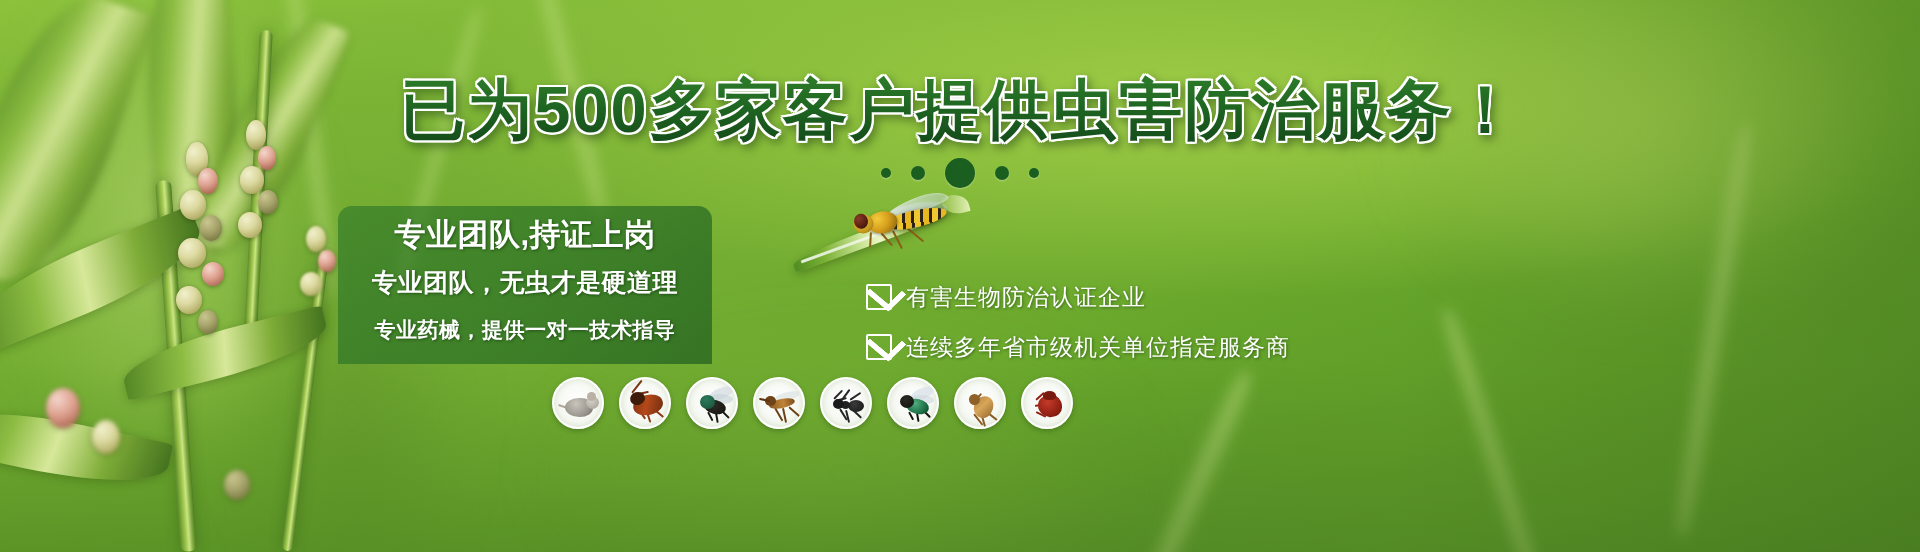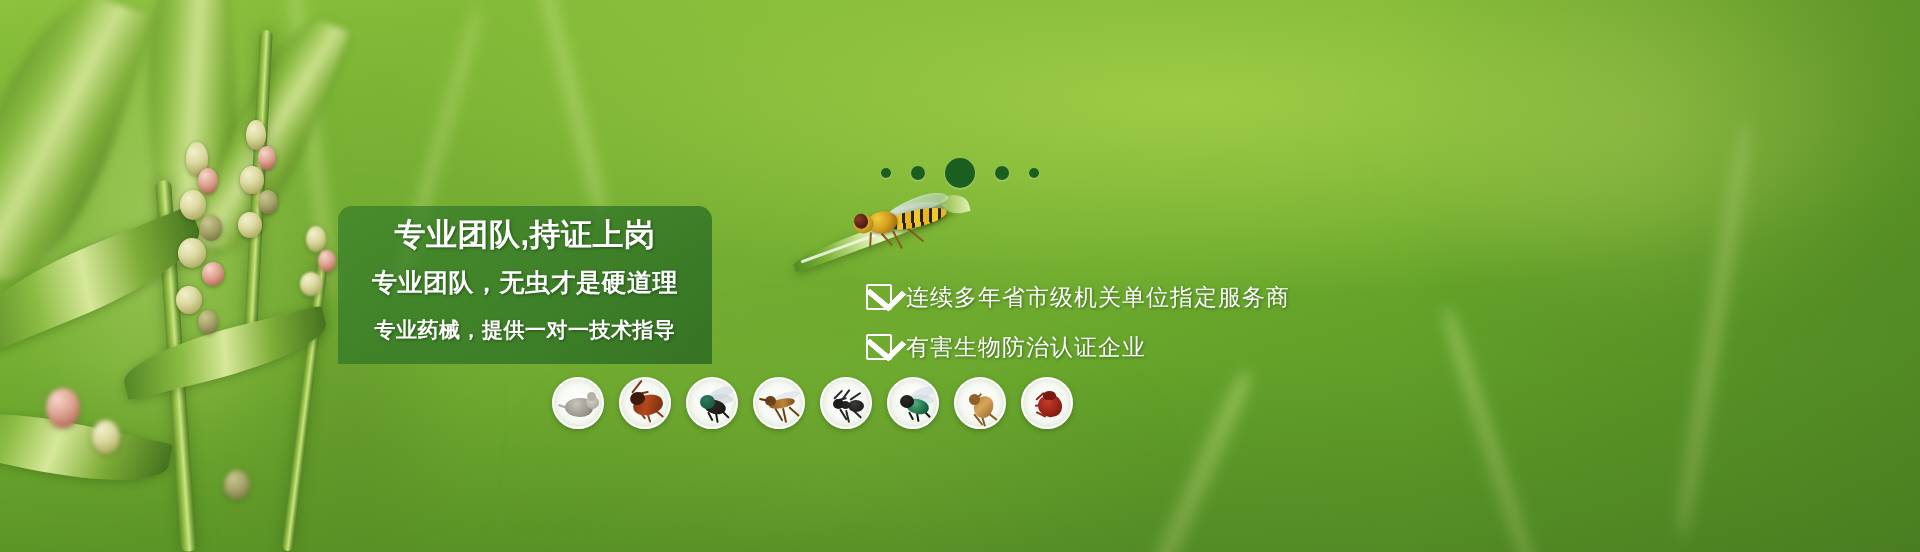--- a/index.html
+++ b/index.html
@@ -342,43 +342,44 @@
     <div class="f-leg" style="left:54px; top:27px; width:22px; transform:rotate(48deg);"></div>
     <div class="f-leg" style="left:18px; top:26px; width:15px; transform:rotate(102deg);"></div>
     <div class="f-wing"></div>
     <div class="f-wing2"></div>
     <div class="f-abdomen"></div>
     <div class="f-thorax"></div>
     <div class="f-head"></div>
     <div class="f-eye"></div>
   </div>
 
+  <div class="headline">已为500多家客户提供虫害防治服务！</div>
 
   <div class="dots">
     <div class="dot s"></div>
     <div class="dot m"></div>
     <div class="dot l"></div>
     <div class="dot m"></div>
     <div class="dot s"></div>
   </div>
 
   <div class="panel">
     <div class="panel-line l1">专业团队,持证上岗</div>
     <div class="panel-line l2">专业团队，无虫才是硬道理</div>
     <div class="panel-line l3">专业药械，提供一对一技术指导</div>
   </div>
 
   <div class="bullets">
     <div class="bullet">
       <span class="chk"></span>
-      <span class="bullet-text">连续多年省市级机关单位指定服务商</span>
+      <span class="bullet-text">有害生物防治认证企业</span>
     </div>
     <div class="bullet">
       <span class="chk"></span>
-      <span class="bullet-text">有害生物防治认证企业</span>
+      <span class="bullet-text">连续多年省市级机关单位指定服务商</span>
     </div>
   </div>
 
   <div class="pests">
     <div class="pest p-mouse">
       <span class="tail"></span>
         <span class="b1"></span>
         <span class="b2"></span>
         <span class="ear"></span>
     </div>

